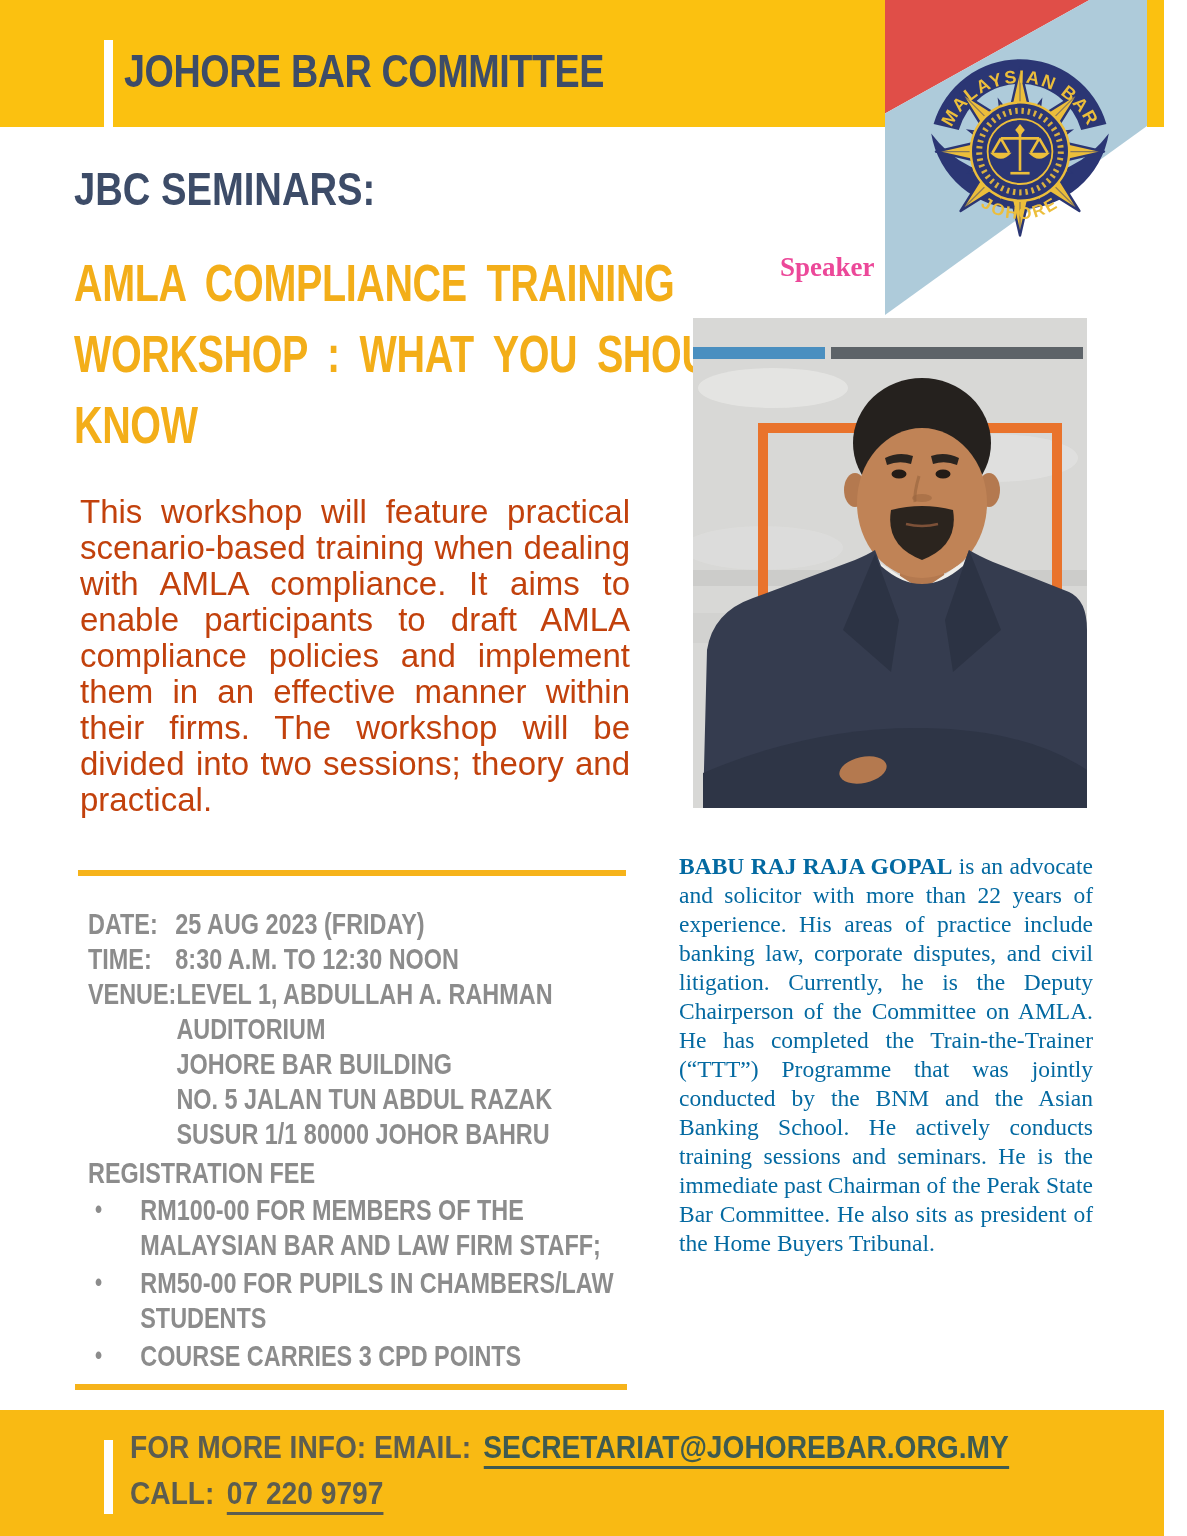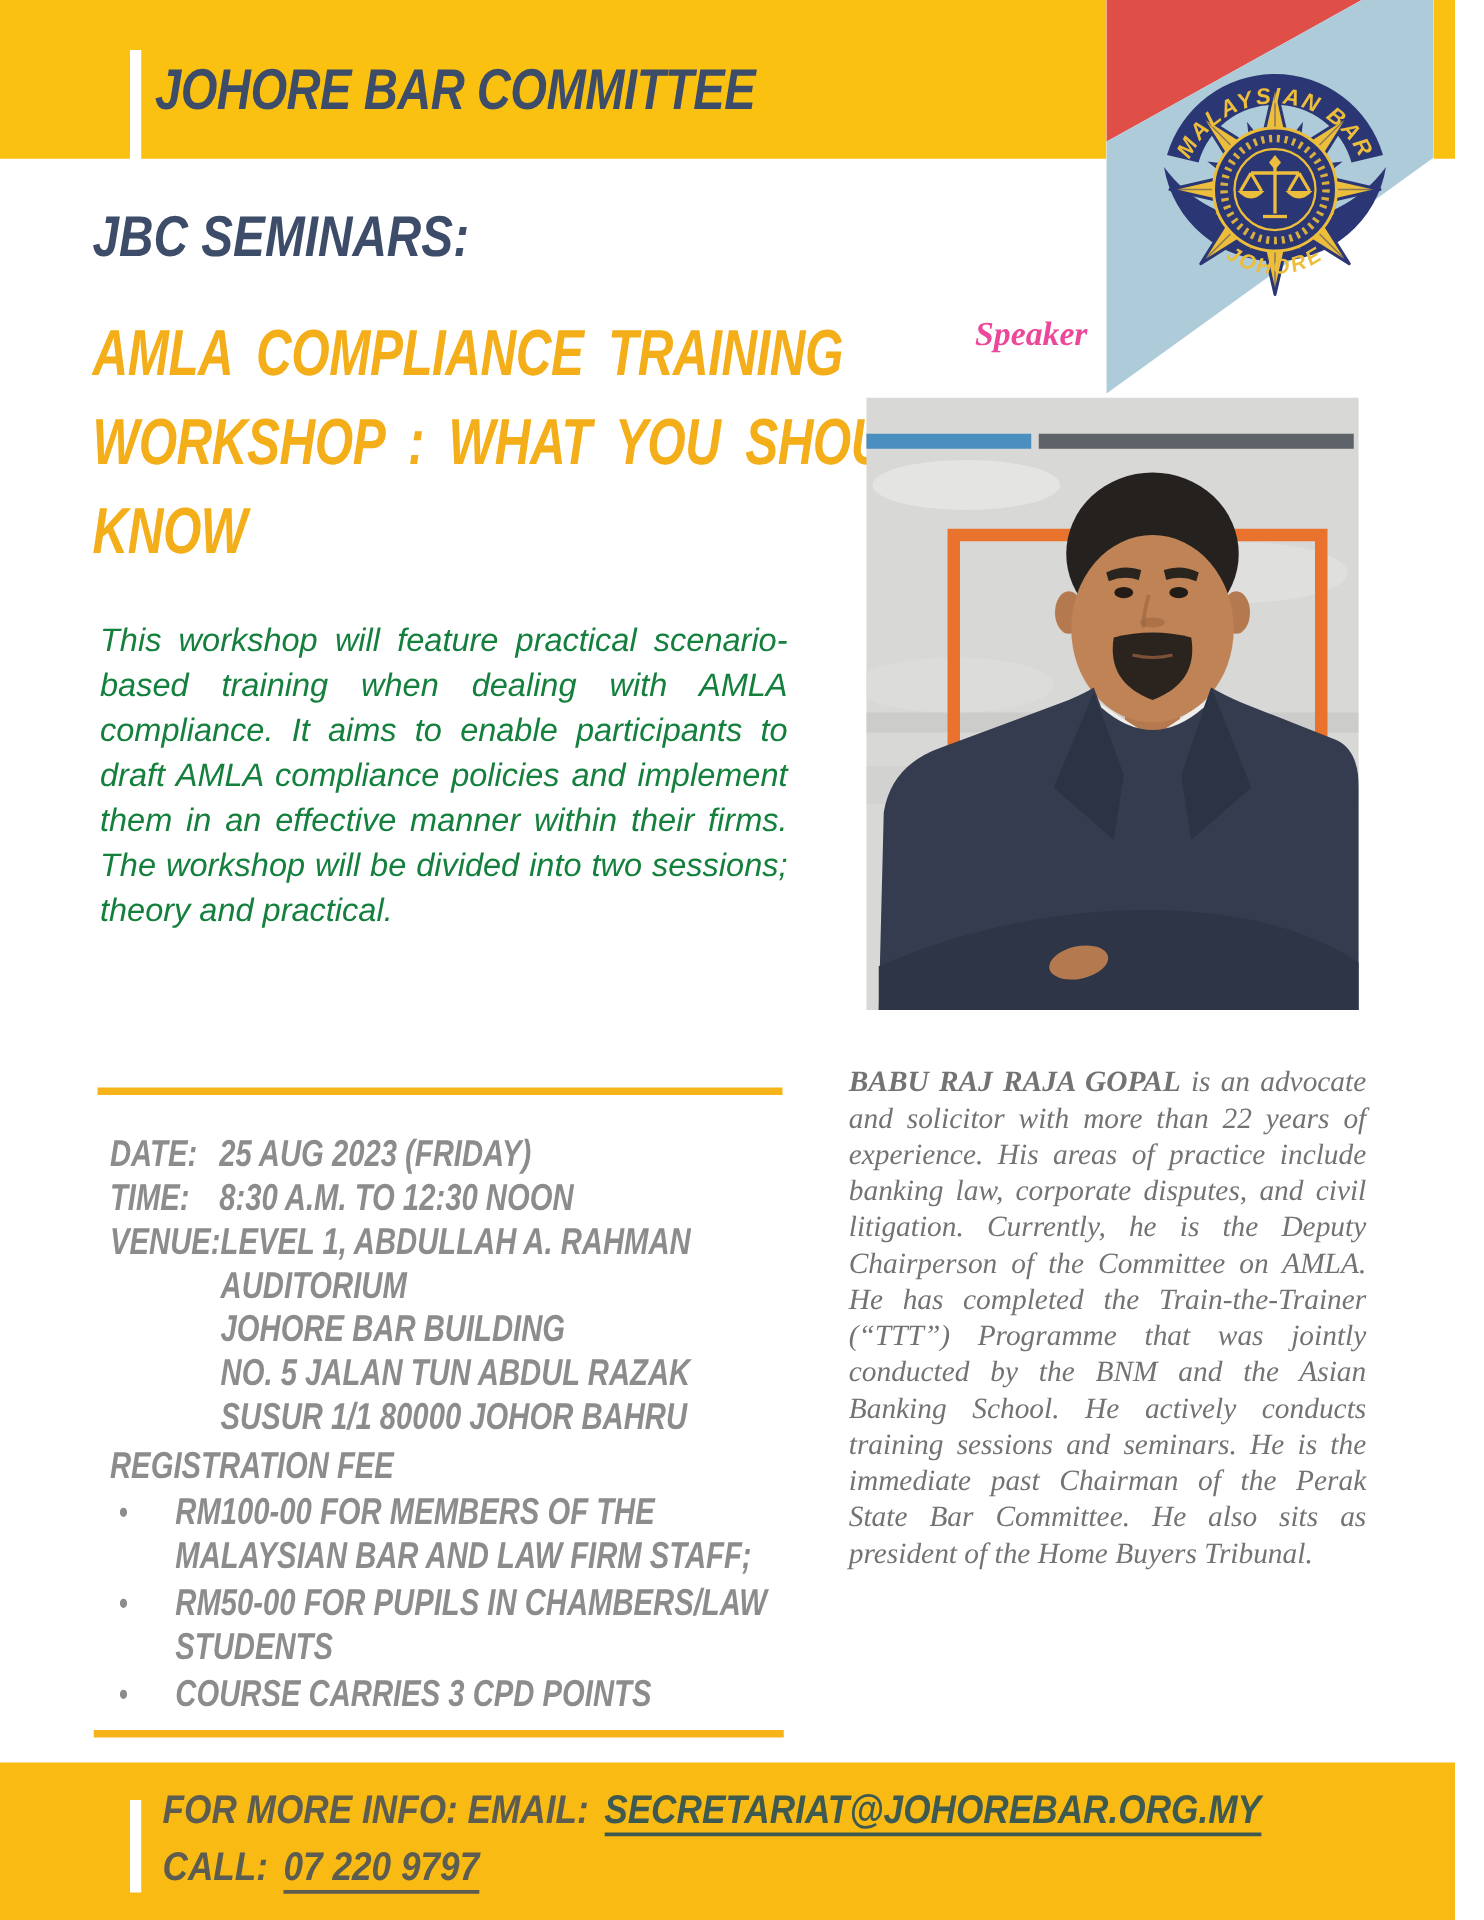--- a/index.html
+++ b/index.html
@@ -1,17 +1,17 @@
 <!DOCTYPE html>
 <html><head>
 <meta charset="utf-8">
 <style>
   html,body{margin:0;padding:0;background:#ffffff;}
   .page{position:relative;width:1164px;height:1536px;background:#ffffff;overflow:hidden;
-        font-family:"Liberation Sans",sans-serif;font-style:italic;}
+        font-family:"Liberation Sans",sans-serif;}
 
   
   .top-band{position:absolute;left:0;top:0;width:1187px;height:127px;background:#FBC110;}
   .hdr-bar{position:absolute;left:104px;top:40px;width:9px;height:98px;background:#ffffff;z-index:5;}
   .org-name{position:absolute;left:124px;top:44px;font-size:46px;font-weight:700;color:#3D4C68;
             letter-spacing:-0.5px;transform:scaleX(0.82);transform-origin:left top;white-space:nowrap;z-index:5;}
 
   
   .tile{position:absolute;left:885px;top:0;width:262px;height:315px;background:#ffffff;z-index:4;}
   .tile-red{position:absolute;inset:0;background:#E04E48;
@@ -19,22 +19,22 @@
   .tile-blue{position:absolute;inset:0;background:#AECBDA;
              clip-path:polygon(0 36%,78% 0,100% 0,100% 40%,0 100%);}
   .badge{position:absolute;left:15px;top:28px;width:240px;height:252px;}
 
   
   .jbc{position:absolute;left:74px;top:162px;font-size:46px;font-weight:700;color:#3D4C68;
        transform:scaleX(0.83);transform-origin:left top;white-space:nowrap;}
   .title{position:absolute;left:74px;top:248px;font-size:52px;font-weight:700;color:#F3AE19;
          line-height:71px;word-spacing:12px;letter-spacing:-0.5px;
          transform:scaleX(0.76);transform-origin:left top;white-space:nowrap;}
-  .intro{position:absolute;left:80px;top:494px;width:550px;margin:0;font-size:26px;line-height:36px;
-         color:#15803d;text-align:justify;}
+  .intro{position:absolute;left:80px;top:494px;width:550px;margin:0;font-size:33px;line-height:36px;
+         color:#c2410c;text-align:justify;}
   .divider{position:absolute;height:6px;background:#F6B31A;}
   .div1{left:78px;top:870px;width:548px;}
   .div2{left:75px;top:1384px;width:552px;}
 
   .details{position:absolute;left:88px;top:906px;width:720px;
            transform:scaleX(0.78);transform-origin:left top;
            font-size:30px;font-weight:700;color:#8C8C8C;line-height:35px;}
   .drow{display:flex;}
   .dlabel{flex:0 0 112px;}
   .dvalue{white-space:pre-line;}
@@ -57,21 +57,21 @@
   .ftr-label{color:#5C5D50;}
   .ftr-link{margin-left:14px;border-bottom:3px solid currentColor;padding-bottom:1px;cursor:pointer;}
   .ftr-link.email{color:#3E5A50;}
   .ftr-link.phone{color:#5C5D50;}
 
   
   .speaker-label{position:absolute;left:780px;top:252px;font-family:"Liberation Serif",serif;
                  font-size:27px;font-weight:700;color:#ec4899;}
   .photo{position:absolute;left:693px;top:318px;width:394px;height:490px;}
   .bio{position:absolute;left:679px;top:852px;width:414px;margin:0;font-family:"Liberation Serif",serif;
-       font-size:23.5px;line-height:29px;color:#737373;text-align:justify;}
+       font-size:23.5px;line-height:29px;color:#0369a1;text-align:justify;}
   .bio-name{font-weight:700;}
 </style>
 </head>
 <body>
 
 <div class="page">
 
   <div class="top-band"></div>
   <div class="hdr-bar"></div>
   <div class="org-name">JOHORE BAR COMMITTEE</div>

